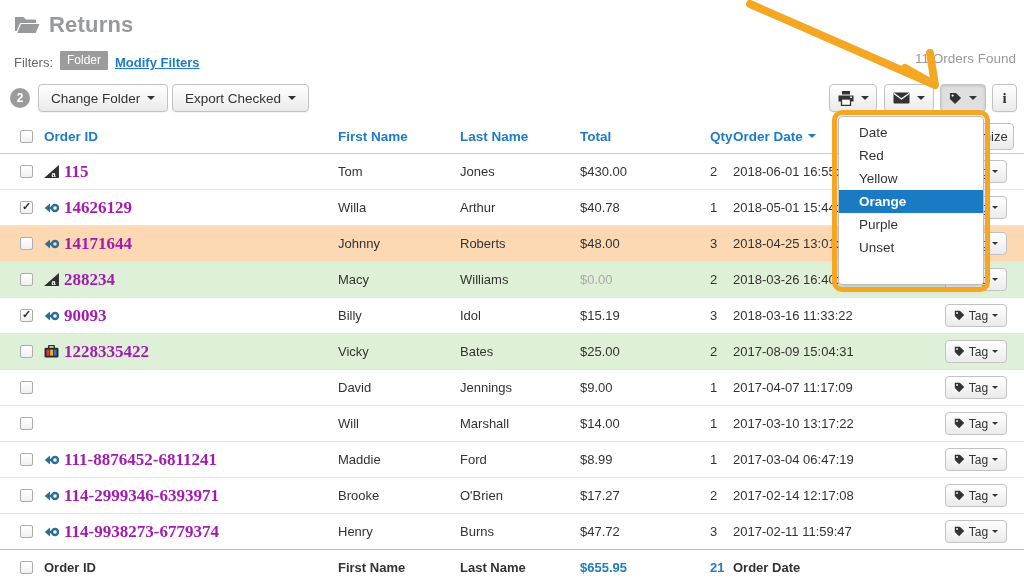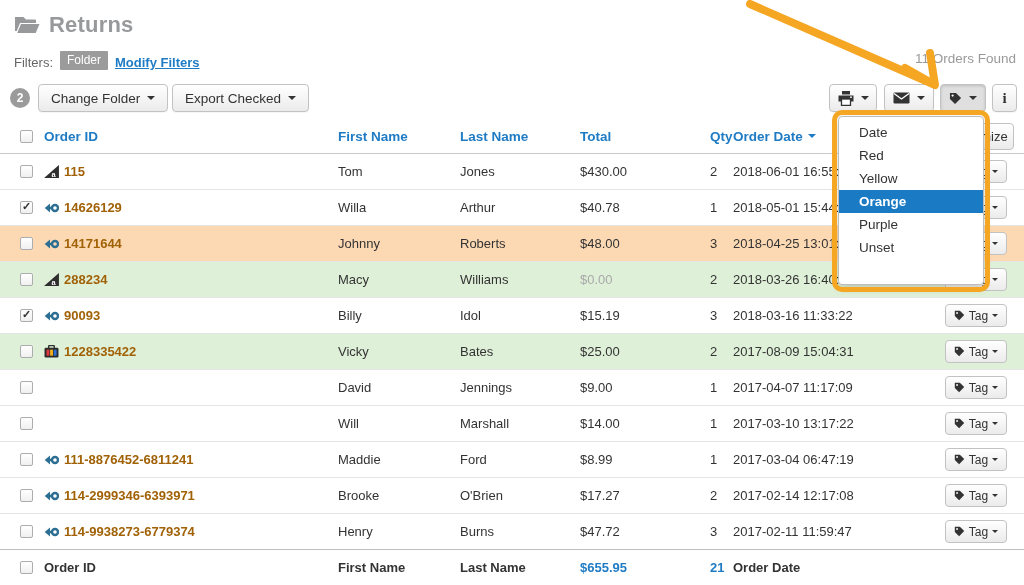--- a/index.html
+++ b/index.html
@@ -37,21 +37,21 @@
   .trow.header { height:35px; border-bottom:1px solid #c9c9c9; }
   .trow.footer { height:35px; border-bottom:none; border-top:1px solid #bfbfbf; margin-top:-1px; }
   .trow.bg-orange { background:#fcd9b3; }
   .trow.bg-green { background:#dff0d8; }
   .cell { position:absolute; top:0; height:100%; display:flex; align-items:center; gap:5px; font-size:13px; color:#333; }
   .col-check { left:20px; } .col-id { left:44px; } .col-first { left:338px; } .col-last { left:460px; }
   .col-total { left:580px; } .col-qty { left:678px;margin-left:32px; } .col-date { left:733px; }
   .th { color:#1e7bc4; font-weight:bold; font-size:13.5px; cursor:pointer; }
   .tf { font-weight:bold; font-size:13px; color:#333; }
   .tf.blue { color:#1e7bc4; }
-  .id-link { color:#a16207; font-weight:bold; font-size:13px; text-decoration:none; cursor:pointer; }
+  .id-link { color:#a21caf; font-weight:bold; font-size:17px; text-decoration:none; cursor:pointer;font-family:Liberation Serif, serif; }
   .muted { color:#a9a9a9; }
   .cb { width:13px; height:13px; border:1px solid #adadad; border-radius:2px; background:linear-gradient(#fff,#f0f0f0); position:relative; cursor:pointer; flex:0 0 auto; }
   .cb.checked::after { content:"✓"; position:absolute; top:-2px; left:1px; font-size:11px; font-weight:bold; color:#333; }
   .tag-btn { position:absolute; left:945px; top:6px; width:62px; height:23px; display:flex; align-items:center; justify-content:center; gap:4px;
     background:linear-gradient(#ffffff,#ebebeb); border:1px solid #c2c2c2; border-radius:4px; font-size:12px; color:#333; cursor:pointer; }
   .tag-btn .caret { border-left-width:3.5px; border-right-width:3.5px; border-top-width:3.5px; }
   .customize-btn { position:absolute; left:940px; top:4px; width:74px; height:27px; display:flex; align-items:center; justify-content:center;
     background:linear-gradient(#ffffff,#ebebeb); border:1px solid #c2c2c2; border-radius:4px; font-size:13px; color:#333; cursor:pointer; z-index:2; }
 
   

